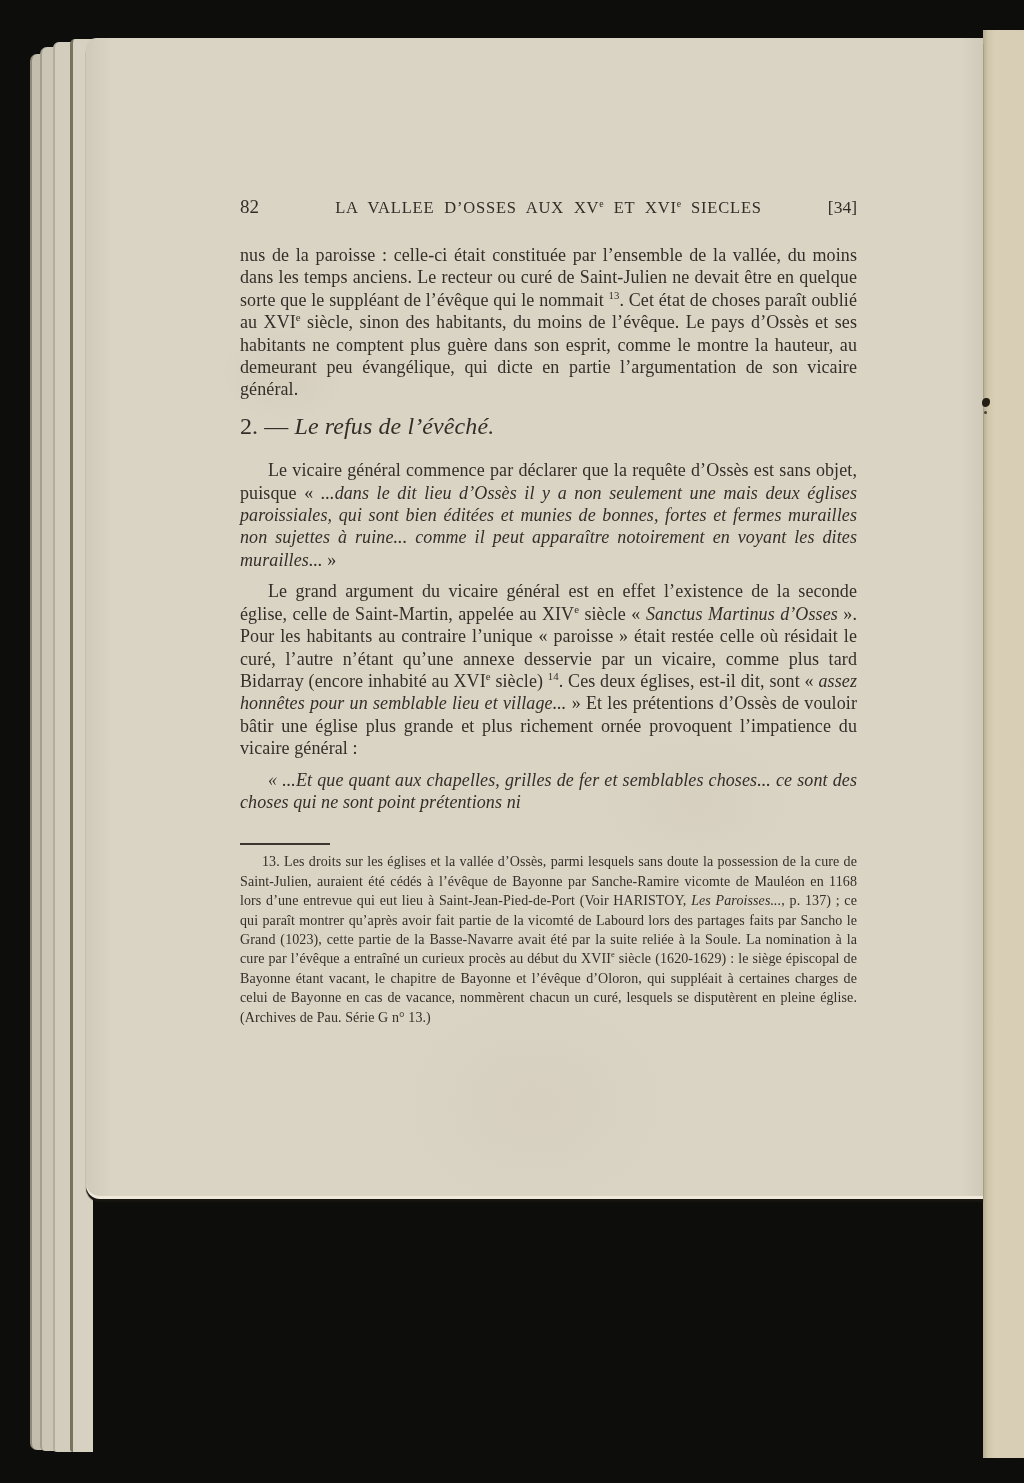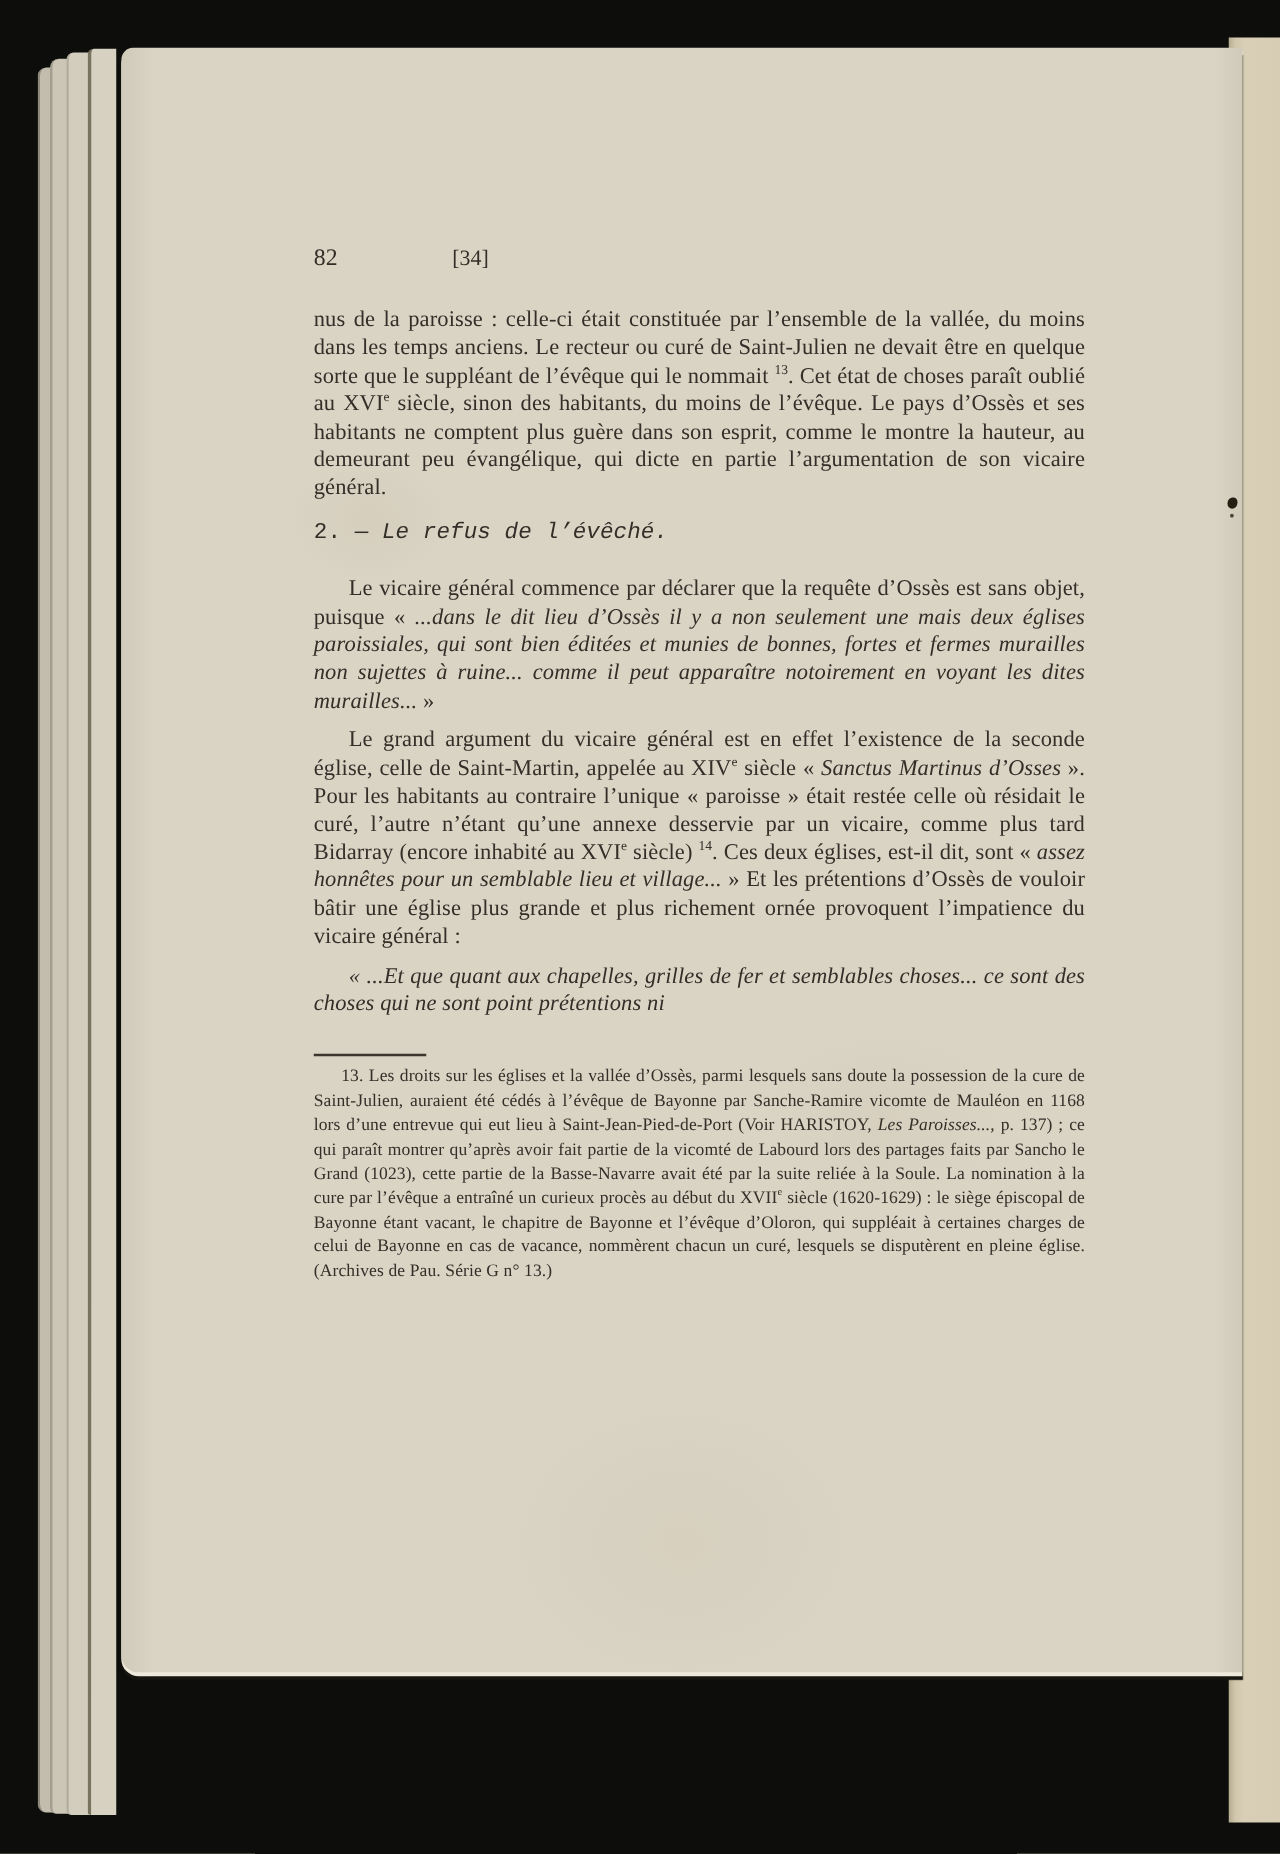--- a/index.html
+++ b/index.html
@@ -14,21 +14,21 @@
   .stack-edge{position:absolute;}
   .edge1{left:30px;top:54px;width:14px;height:1396px;background:#c3bdae;border-left:2px solid #8d897b;border-radius:7px 0 0 7px;}
   .edge2{left:40px;top:47px;width:18px;height:1404px;background:#ccc6b7;border-left:2px solid #a3a091;border-radius:7px 0 0 5px;}
   .edge3{left:53px;top:42px;width:22px;height:1410px;background:#d3cdbe;border-left:2px solid #b2ae9f;border-radius:6px 0 0 4px;}
   .edge4{left:70px;top:39px;width:20px;height:1413px;background:#d7d1c2;border-left:3px solid #77735f;border-radius:5px 0 0 3px;}
   .facing-page{
     position:absolute;left:983px;top:30px;width:41px;height:1428px;
     background:linear-gradient(90deg,#b5ab90 0,#cfc6ab 5px,#d8cfb6 12px,#d6cdb4 100%);
   }
   .page{
-    position:absolute;left:97px;top:38px;width:897px;height:1300px;
+    position:absolute;left:86px;top:38px;width:897px;height:1158px;
     background-color:#dad4c5;
     background-image:
       radial-gradient(ellipse 90px 70px at 22% 29%, rgba(150,125,80,0.07), rgba(0,0,0,0) 70%),
       radial-gradient(ellipse 140px 100px at 68% 66%, rgba(150,125,80,0.05), rgba(0,0,0,0) 70%),
       radial-gradient(ellipse 200px 160px at 50% 92%, rgba(150,125,80,0.05), rgba(0,0,0,0) 70%),
       linear-gradient(90deg, rgba(120,110,85,0.10) 0, rgba(120,110,85,0) 26px),
       linear-gradient(270deg, rgba(120,110,85,0.10) 0, rgba(120,110,85,0) 22px);
     border-radius:10px 0 0 14px;
     box-shadow:0 3px 0 #eee9da, 0 6px 1px #16150f;
   }
@@ -54,21 +54,21 @@
   .header-bracket{font-size:17.5px;width:70px;text-align:right;}
   .body-text{
     position:absolute;left:154px;top:206px;width:617px;
     color:#332f28;
     font-size:18px;line-height:22.4px;
     text-align:justify;
     letter-spacing:0.1px;
   }
   .body-text p{margin:0;}
   .indent{text-indent:28px;}
-  .section-heading{margin-top:14px !important;font-size:18px;font-family:Liberation Mono, monospace;}
+  .section-heading{margin-top:14px !important;font-size:24px;}
   .para-2{margin-top:22px !important;}
   .para-3{margin-top:9px !important;}
   .quote-para{margin-top:9px !important;}
   .i{font-style:italic;}
   sup{font-size:0.60em;line-height:0;vertical-align:super;letter-spacing:0;}
   .footnote-rule{
     width:90px;border:none;border-top:2px solid #3b372e;
     margin:30px 0 7px 0;
   }
   .footnote{
@@ -85,20 +85,21 @@
 <div class="stack-edge edge2"></div>
 <div class="stack-edge edge3"></div>
 <div class="stack-edge edge4"></div>
 
 <div class="facing-page"></div>
 
 <div class="page">
 
   <div class="page-header">
     <span class="page-number">82</span>
+    <span class="running-title"><span>LA VALLEE D’OSSES AUX XV</span><sup>e</sup><span> ET XVI</span><sup>e</sup><span> SIECLES</span></span>
     <span class="header-bracket">[34]</span>
   </div>
 
   <div class="body-text">
     <p><span>nus de la paroisse : celle-ci était constituée par l’ensemble de la vallée, du moins dans les temps anciens. Le recteur ou curé de Saint-Julien ne devait être en quelque sorte que le suppléant de l’évêque qui le nommait </span><sup>13</sup><span>. Cet état de choses paraît oublié au XVI</span><sup>e</sup><span> siècle, sinon des habitants, du moins de l’évêque. Le pays d’Ossès et ses habitants ne comptent plus guère dans son esprit, comme le montre la hauteur, au demeurant peu évan­gélique, qui dicte en partie l’argumentation de son vicaire général.</span></p>
     <p class="section-heading"><span>2. — </span><span class="i">Le refus de l’évêché.</span></p>
     <p class="indent para-2"><span>Le vicaire général commence par déclarer que la requête d’Ossès est sans objet, puisque « </span><span class="i">...dans le dit lieu d’Ossès il y a non seulement une mais deux églises paroissiales, qui sont bien éditées et munies de bonnes, fortes et fermes murailles non sujettes à ruine... comme il peut apparaître notoirement en voyant les dites murailles...</span><span> »</span></p>
     <p class="indent para-3"><span>Le grand argument du vicaire général est en effet l’existence de la seconde église, celle de Saint-Martin, appelée au XIV</span><sup>e</sup><span> siè­cle « </span><span class="i">Sanctus Martinus d’Osses</span><span> ». Pour les habitants au contrai­re l’unique « paroisse » était restée celle où résidait le curé, l’autre n’étant qu’une annexe desservie par un vicaire, comme plus tard Bidarray (encore inhabité au XVI</span><sup>e</sup><span> siècle) </span><sup>14</sup><span>. Ces deux églises, est-il dit, sont « </span><span class="i">assez honnêtes pour un semblable lieu et village...</span><span> » Et les prétentions d’Ossès de vouloir bâtir une église plus grande et plus richement ornée provoquent l’impa­tience du vicaire général :</span></p>
     <p class="indent quote-para"><span class="i">« ...Et que quant aux chapelles, grilles de fer et semblables choses... ce sont des choses qui ne sont point prétentions ni</span></p>
 

